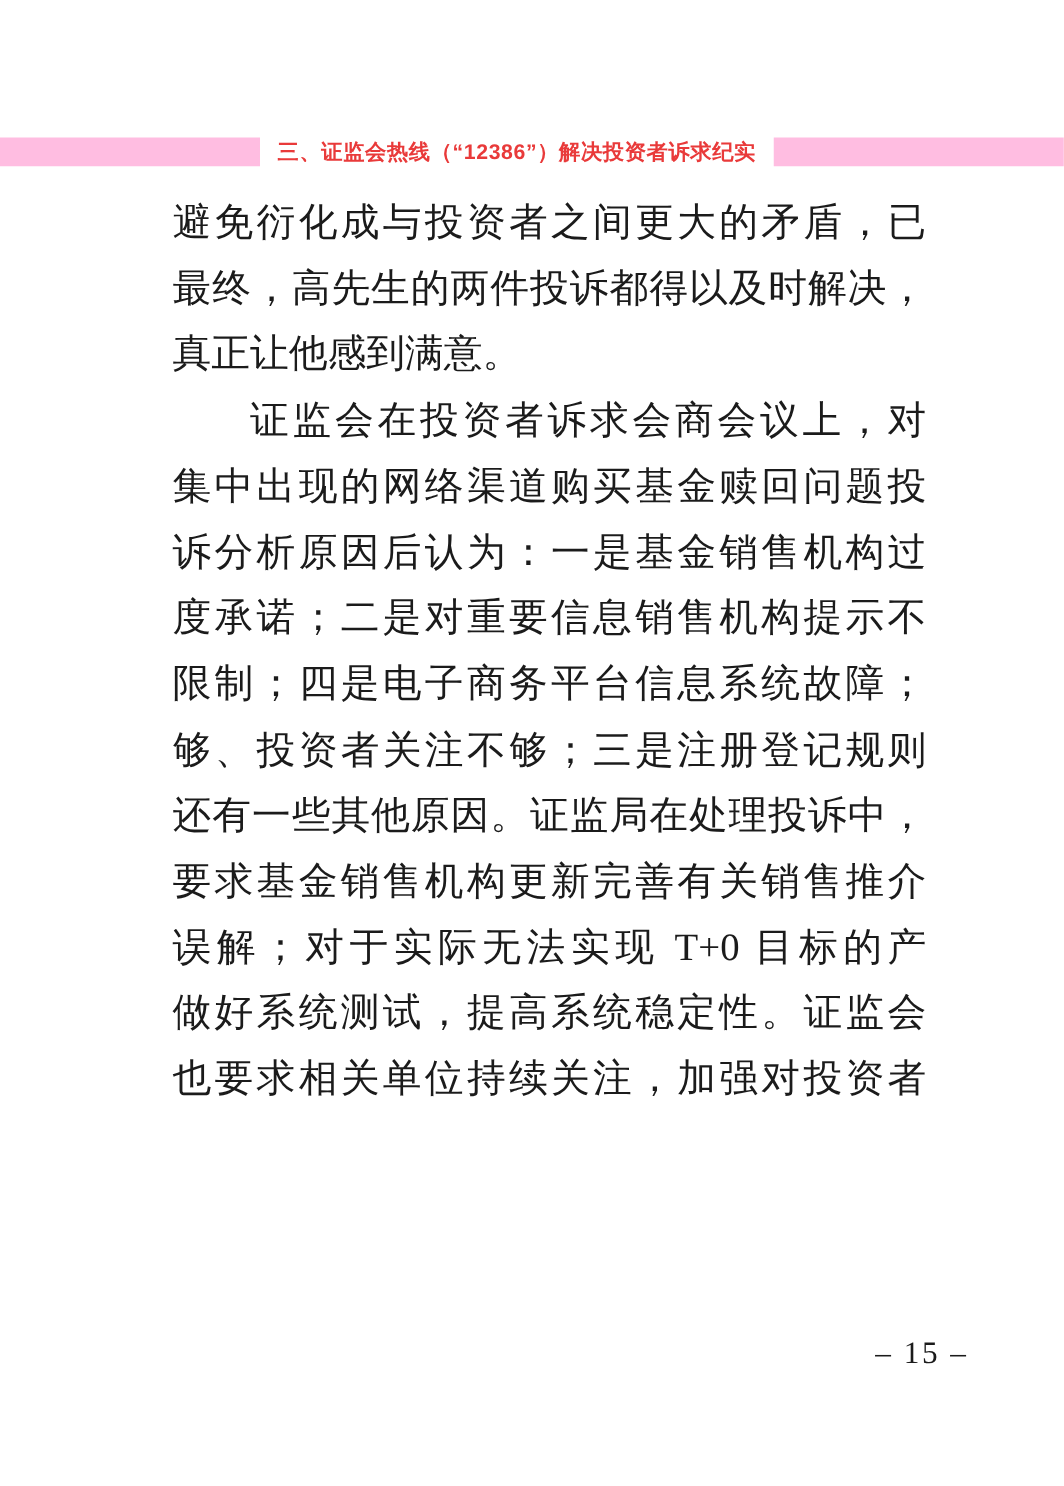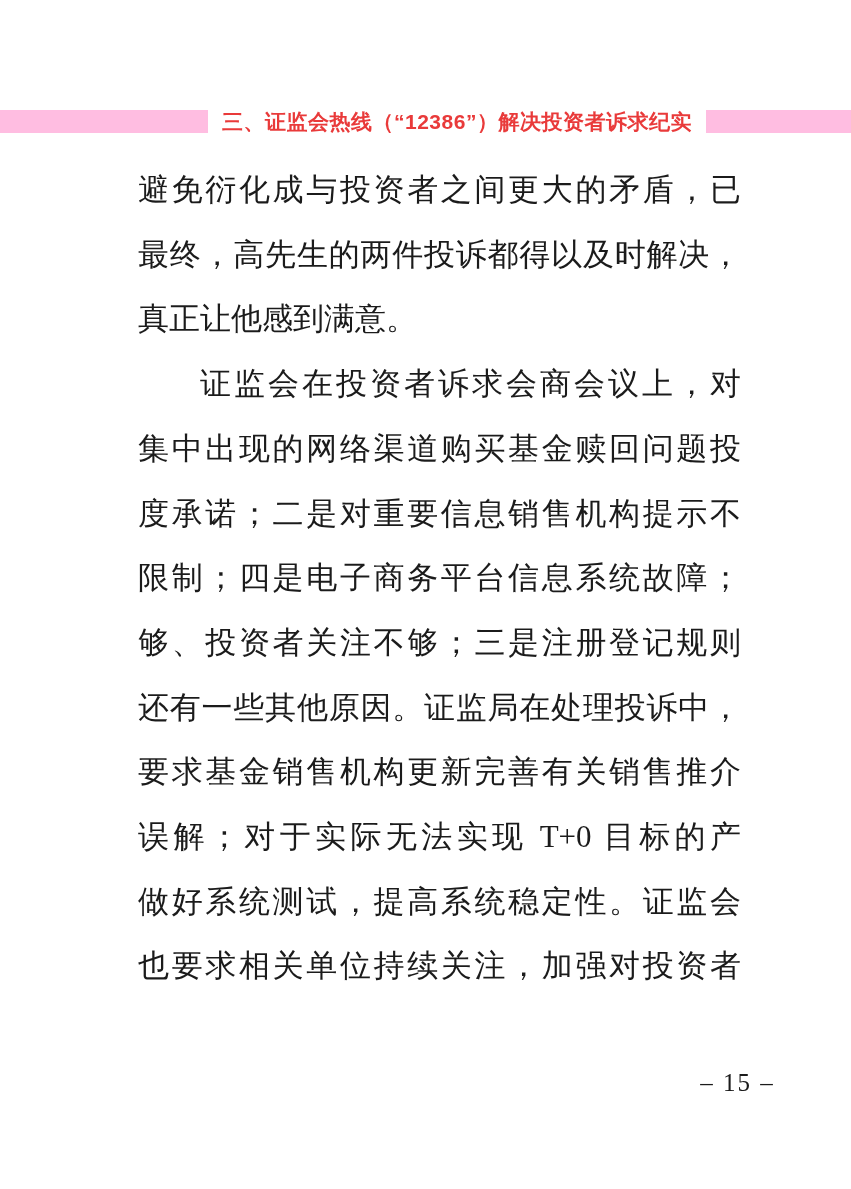--- a/index.html
+++ b/index.html
@@ -25,40 +25,39 @@
     height: 23px;
     background: var(--header-bar-pink, #ffbde1);
   }
   .header-bar.left  { flex: 0 0 208px; }
   .header-bar.right { flex: 1 1 auto; }
   .header-title {
     flex: 0 0 auto;
     padding: 0 14px;
     font-family: "Liberation Sans", sans-serif;
     font-weight: bold;
-    font-size: 21px;
+    font-size: 17px;
     line-height: 23px;
     letter-spacing: 0.5px;
     white-space: nowrap;
     color: var(--header-text-red, #e93a3a);
   }
   
   .body-text {
     position: absolute;
     left: 138px; top: 152px;
     width: 603px;
     font-size: 31px;
     line-height: 52.7px;
     color: var(--body-text, #1b1b1b);
   }
   .line {
     text-align: justify;
     text-align-last: justify;
     text-justify: inter-character;
-    margin-top: 12px;
   }
   .line.paragraph-end {
     text-align-last: left;
   }
   .line.indent {
     padding-left: 62px;
   }
   
   .page-number {
     position: absolute;
@@ -81,20 +80,21 @@
     <div class="header-title">三、证监会热线（“12386”）解决投资者诉求纪实</div>
     <div class="header-bar right"></div>
   </div>
 
   <div class="body-text">
     <div class="line">避免衍化成与投资者之间更大的矛盾，已</div>
     <div class="line">最终，高先生的两件投诉都得以及时解决，</div>
     <div class="line paragraph-end">真正让他感到满意。</div>
     <div class="line indent">证监会在投资者诉求会商会议上，对</div>
     <div class="line">集中出现的网络渠道购买基金赎回问题投</div>
+    <div class="line">诉分析原因后认为：一是基金销售机构过</div>
     <div class="line">度承诺；二是对重要信息销售机构提示不</div>
     <div class="line">限制；四是电子商务平台信息系统故障；</div>
     <div class="line">够、投资者关注不够；三是注册登记规则</div>
     <div class="line">还有一些其他原因。证监局在处理投诉中，</div>
     <div class="line">要求基金销售机构更新完善有关销售推介</div>
     <div class="line">误解；对于实际无法实现 T+0 目标的产</div>
     <div class="line">做好系统测试，提高系统稳定性。证监会</div>
     <div class="line">也要求相关单位持续关注，加强对投资者</div>
   </div>
 

